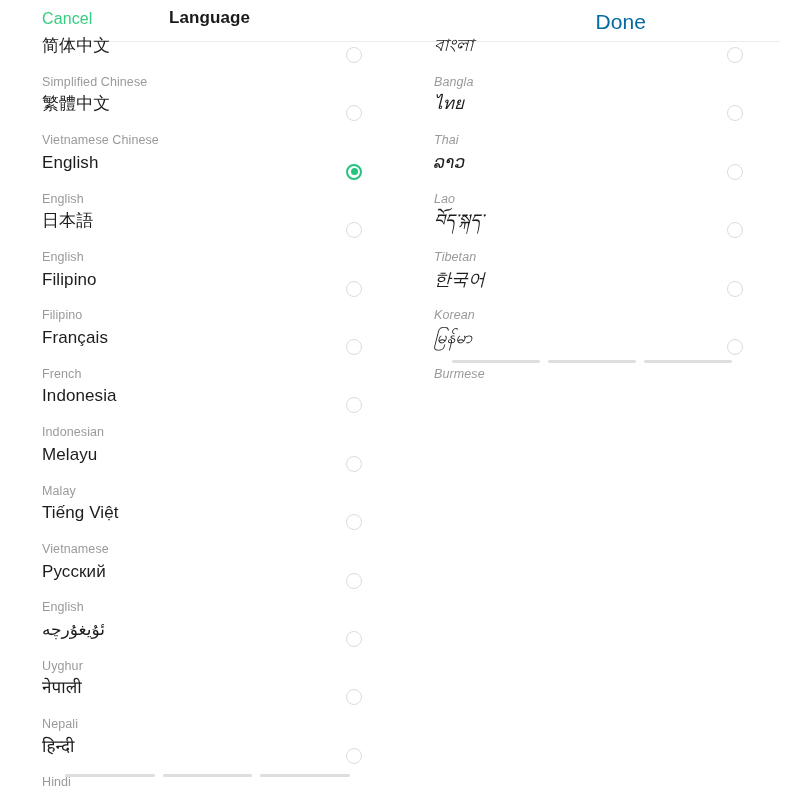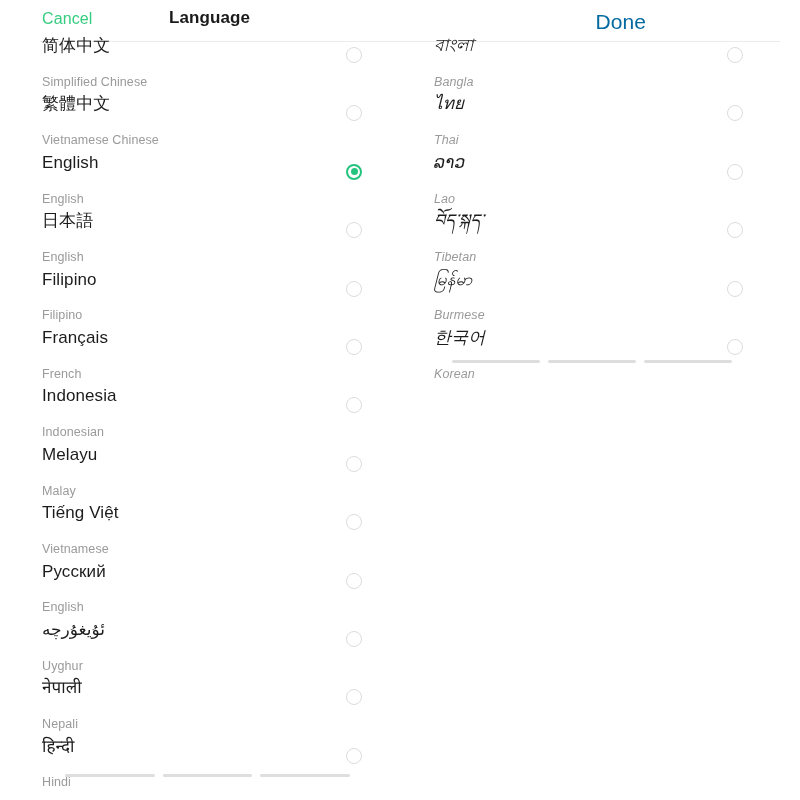--- a/index.html
+++ b/index.html
@@ -291,32 +291,32 @@
       </div>
       <div class="lang-row">
         <div class="lang-texts">
           <div class="lang-native">བོད་སྐད་</div>
           <div class="lang-english">Tibetan</div>
         </div>
         <div class="radio"></div>
       </div>
       <div class="lang-row">
         <div class="lang-texts">
+          <div class="lang-native">한국어</div>
+          <div class="lang-english">Korean</div>
+        </div>
+        <div class="radio"></div>
+      </div>
+      <div class="lang-row">
+        <div class="lang-texts">
           <div class="lang-native">မြန်မာ</div>
           <div class="lang-english">Burmese</div>
         </div>
         <div class="radio"></div>
       </div>
-      <div class="lang-row">
-        <div class="lang-texts">
-          <div class="lang-native">한국어</div>
-          <div class="lang-english">Korean</div>
-        </div>
-        <div class="radio"></div>
-      </div>
     </div>
 
   <div class="scrollbar scrollbar-left" id="sb-left">
       <div class="seg"></div>
       <div class="seg"></div>
       <div class="seg"></div>
     </div>
 
   <div class="scrollbar scrollbar-right" id="sb-right">
       <div class="seg"></div>

